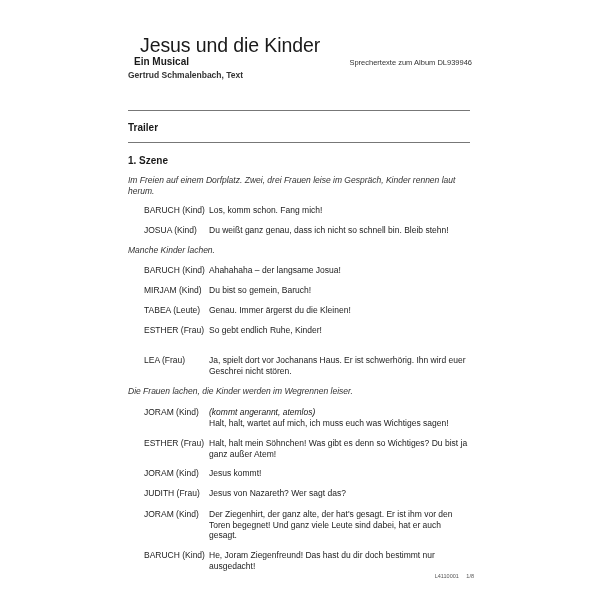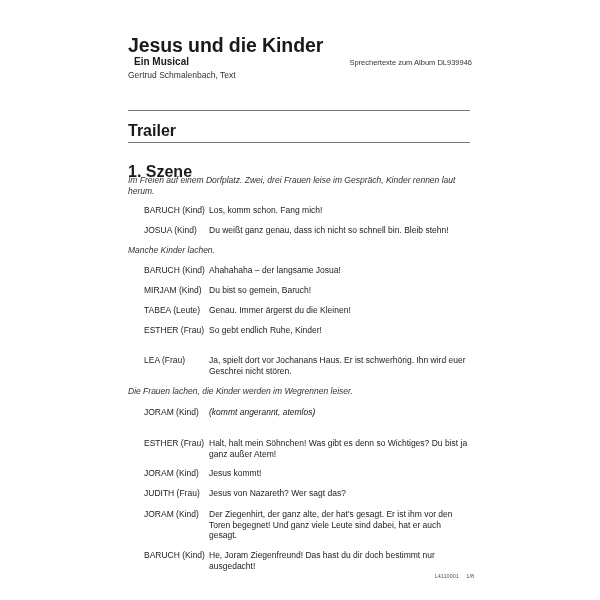--- a/index.html
+++ b/index.html
@@ -2,36 +2,36 @@
 <html><head>
   <meta charset="utf-8">
   <style>
     html, body { margin: 0; padding: 0; background: #ffffff; }
     body {
       width: 600px; height: 600px; position: relative; overflow: hidden;
       font-family: "Liberation Sans", sans-serif; color: #1a1a1a;
     }
     .page { position: absolute; left: 128px; top: 0; width: 342px; }
     .title {
-      position: absolute; left: 0; top: 34px;
-      font-size: 19.5px; font-weight: bold; letter-spacing: -0.1px; white-space: nowrap;
+      position: absolute; left: 12px; top: 34px;
+      font-size: 19.5px; font-weight: normal; letter-spacing: -0.1px; white-space: nowrap;
     }
     .subtitle {
       position: absolute; left: 0; top: 56px;
       font-size: 10px; font-weight: bold; white-space: nowrap; margin-left: 6px;
     }
     .album {
       position: absolute; right: -2px; top: 58px;
       font-size: 7.5px; white-space: nowrap; color: #333;
     }
     .credits { position: absolute; left: 0; top: 70px; font-size: 8.5px; line-height: 10.5px; color: #333; }
-    .credits div { white-space: nowrap; }
+    .credits div { white-space: nowrap; font-weight: bold; }
     .rule { position: absolute; left: 0; width: 342px; height: 1px; background: #777; }
     .section {
-      position: absolute; left: 0; font-size: 16px; font-weight: bold; white-space: nowrap;
+      position: absolute; left: 0; font-size: 10px; font-weight: bold; white-space: nowrap;
     }
     .stage {
       position: absolute; left: 0; width: 342px;
       font-size: 8.5px; font-style: italic; line-height: 10.5px; color: #333;
     }
     .row { position: absolute; left: 0; width: 342px; font-size: 8.5px; line-height: 10.5px; color: #222; }
     .speaker { position: absolute; left: 16px; top: 0; white-space: nowrap; }
     .line { position: absolute; left: 81px; top: 0; width: 262px; }
     .line .dir { font-style: italic; display: block; }
     .footer {
@@ -46,21 +46,21 @@
   <div class="title">Jesus und die Kinder</div>
   <div class="subtitle">Ein Musical</div>
   <div class="album">Sprechertexte zum Album DL939946</div>
   <div class="credits">
     <div>Gertrud Schmalenbach, Text</div>
   </div>
 
   <div class="rule" style="top:110px"></div>
   <div class="section" style="top:122px">Trailer</div>
   <div class="rule" style="top:142px"></div>
-  <div class="section" style="top:163px">1. Szene</div>
+  <div class="section" style="top:155px">1. Szene</div>
 
   <div class="stage" style="top:175px">Im Freien auf einem Dorfplatz. Zwei, drei Frauen leise im Gespräch, Kinder rennen laut herum.</div>
 
   <div class="row" style="top:205px">
     <span class="speaker">BARUCH (Kind)</span>
     <span class="line">Los, komm schon. Fang mich!</span>
   </div>
   <div class="row" style="top:225px">
     <span class="speaker">JOSUA (Kind)</span>
     <span class="line">Du weißt ganz genau, dass ich nicht so schnell bin. Bleib stehn!</span>
@@ -90,20 +90,21 @@
     <span class="speaker">LEA (Frau)</span>
     <span class="line">Ja, spielt dort vor Jochanans Haus. Er ist schwerhörig. Ihn wird euer Geschrei nicht stören.</span>
   </div>
 
   <div class="stage" style="top:386px">Die Frauen lachen, die Kinder werden im Wegrennen leiser.</div>
 
   <div class="row" style="top:407px">
     <span class="speaker">JORAM (Kind)</span>
     <span class="line">
       <span class="dir">(kommt angerannt, atemlos)</span>
+      <span>Halt, halt, wartet auf mich, ich muss euch was Wichtiges sagen!</span>
     </span>
   </div>
   <div class="row" style="top:438px">
     <span class="speaker">ESTHER (Frau)</span>
     <span class="line">Halt, halt mein Söhnchen! Was gibt es denn so Wichtiges? Du bist ja ganz außer Atem!</span>
   </div>
   <div class="row" style="top:468px">
     <span class="speaker">JORAM (Kind)</span>
     <span class="line">Jesus kommt!</span>
   </div>

